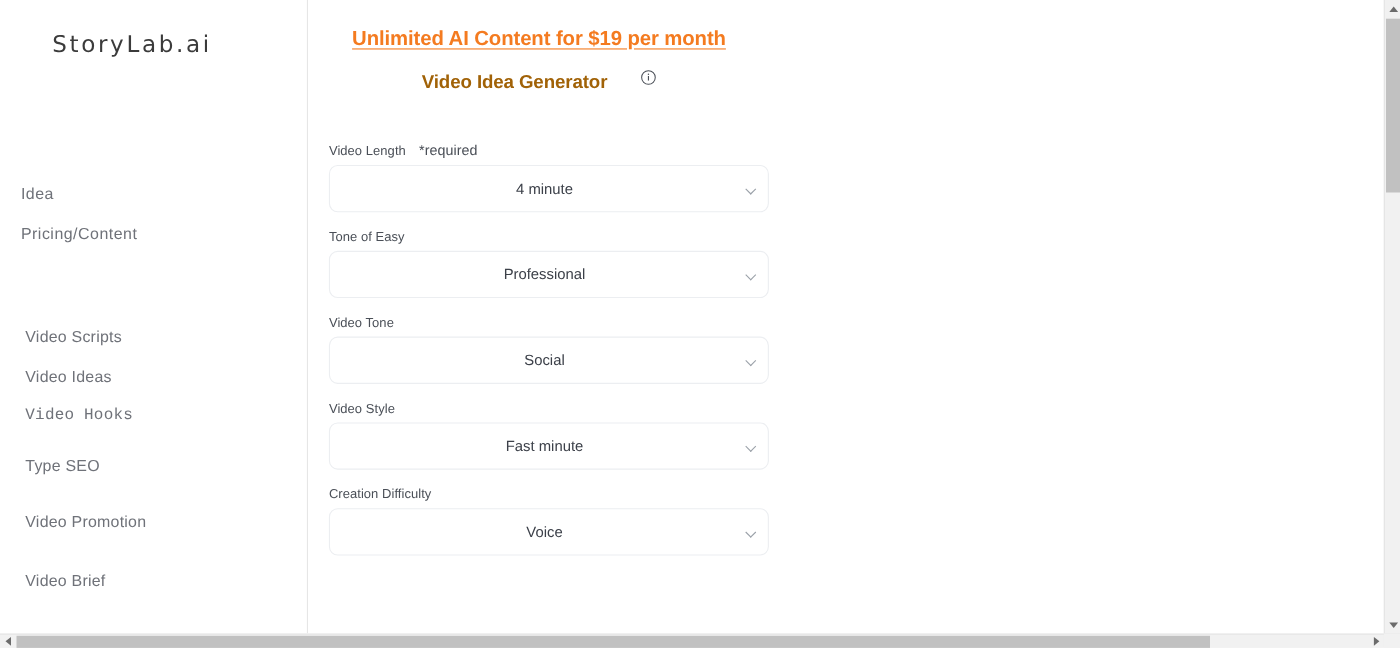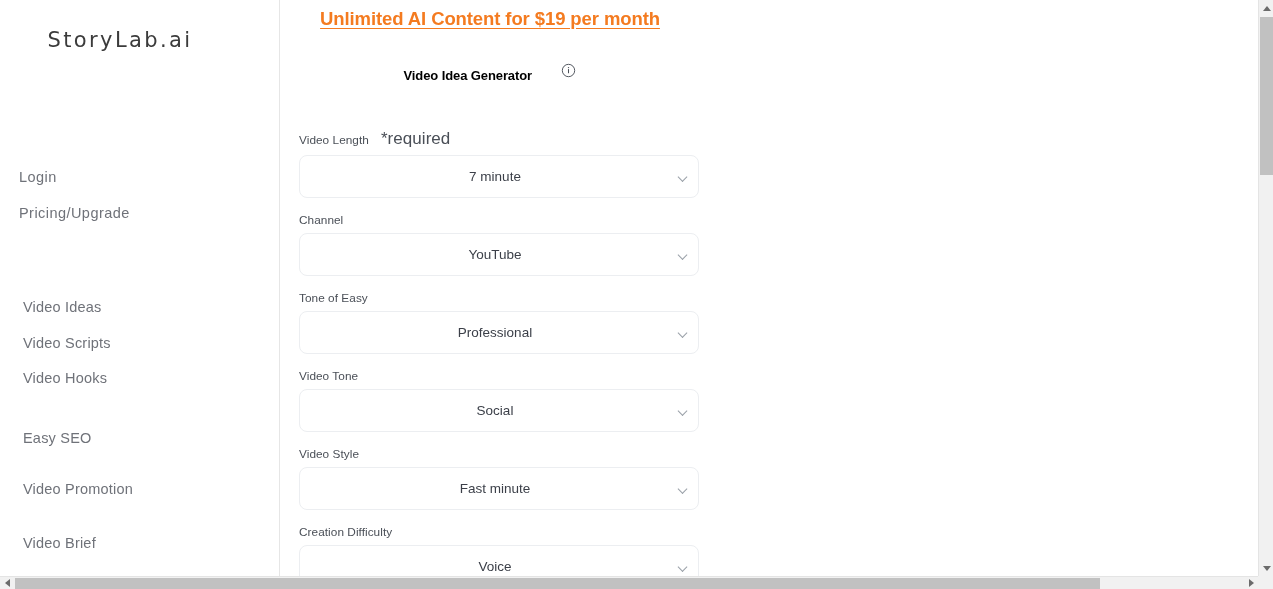--- a/index.html
+++ b/index.html
@@ -96,21 +96,21 @@
     position: absolute;
     left: 240px;
     top: 0;
     width: 1018px;
     height: 576px;
     overflow: hidden;
   }
   .promo-wrap {
     position: absolute;
     left: 0;
-    top: 8px;
+    top: 24px;
     width: 500px;
     text-align: center;
   }
   .promo-link {
     font-size: 18.5px;
     font-weight: 600;
     color: #F47B20;
     text-decoration: underline;
     text-underline-offset: 3px;
     cursor: pointer;
@@ -119,23 +119,23 @@
   }
   .title-row {
     position: absolute;
     left: 0;
     top: 63px;
     width: 500px;
     text-align: center;
     white-space: nowrap;
   }
   .page-title {
-    font-size: 13px;
+    font-size: 17px;
     font-weight: bold;
-    color: #000000;
+    color: #a16207;
     letter-spacing: -0.1px;
   }
   .info-icon {
     display: inline-block;
     vertical-align: 2px;
     margin-left: 25px;
     width: 15px;
     height: 15px;
     cursor: pointer;
   }
@@ -151,21 +151,21 @@
   .field-label {
     font-size: 11.8px;
     color: #4a4f57;
     margin-bottom: 6px;
     letter-spacing: .05px;
     white-space: nowrap;
   }
   .required {
     display: inline-block;
     margin-left: 12px;
-    font-size: 17px;
+    font-size: 13px;
     color: #4a4f57;
     text-align: center;
   }
   .select {
     position: relative;
     height: 43px;
     border: 1px solid #eceef1;
     border-radius: 8px;
     background: #ffffff;
     box-sizing: border-box;
@@ -300,29 +300,29 @@
 
 <div id="viewport">
 
   <div id="page">
 
     <div id="sidebar">
 
       <div class="logo">StoryLab.ai</div>
 
       <div class="nav-top">
-        <a class="nav-item" href="#">Login</a>
-        <a class="nav-item" href="#">Pricing/Upgrade</a>
+        <a class="nav-item" href="#">Idea</a>
+        <a class="nav-item" href="#">Pricing/Content</a>
       </div>
 
       <div class="nav-list">
+        <a class="nav-item" href="#" style="margin-bottom:21px;">Video Scripts</a>
         <a class="nav-item" href="#" style="margin-bottom:21px;">Video Ideas</a>
-        <a class="nav-item" href="#" style="margin-bottom:21px;">Video Scripts</a>
-        <a class="nav-item" href="#" style="margin-bottom:45px;">Video Hooks</a>
-        <a class="nav-item" href="#" style="margin-bottom:37px;">Easy SEO</a>
+        <a class="nav-item" href="#" style="margin-bottom:31px;font-family:Liberation Mono, monospace;">Video Hooks</a>
+        <a class="nav-item" href="#" style="margin-bottom:37px;">Type SEO</a>
         <a class="nav-item" href="#" style="margin-bottom:39px;margin-top:36px;">Video Promotion</a>
         <a class="nav-item" href="#" style="margin-bottom:22px;">Video Brief</a>
 
       </div>
 
     </div>
 
     <div id="main">
 
       <div class="promo-wrap">
@@ -340,34 +340,25 @@
         </span>
       </div>
 
       <div class="form">
 
         <div class="field">
           <div class="field-label">
             <span>Video Length</span><span class="required">*required</span>
           </div>
           <div class="select">
-            <div class="select-value">7 minute</div>
+            <div class="select-value">4 minute</div>
             <span class="chevron"></span>
           </div>
         </div>
 
-        <div class="field">
-          <div class="field-label">
-            <span>Channel</span>
-          </div>
-          <div class="select">
-            <div class="select-value">YouTube</div>
-            <span class="chevron"></span>
-          </div>
-        </div>
 
         <div class="field">
           <div class="field-label">
             <span>Tone of Easy</span>
           </div>
           <div class="select">
             <div class="select-value">Professional</div>
             <span class="chevron"></span>
           </div>
         </div>

